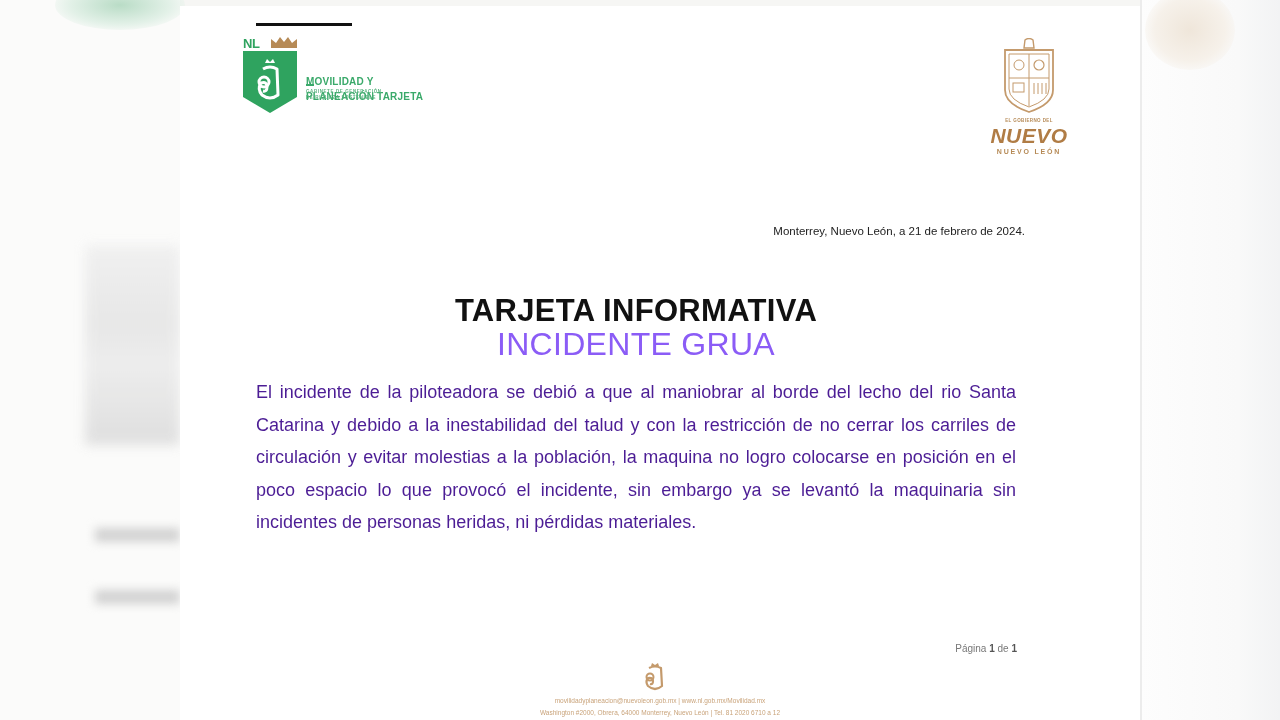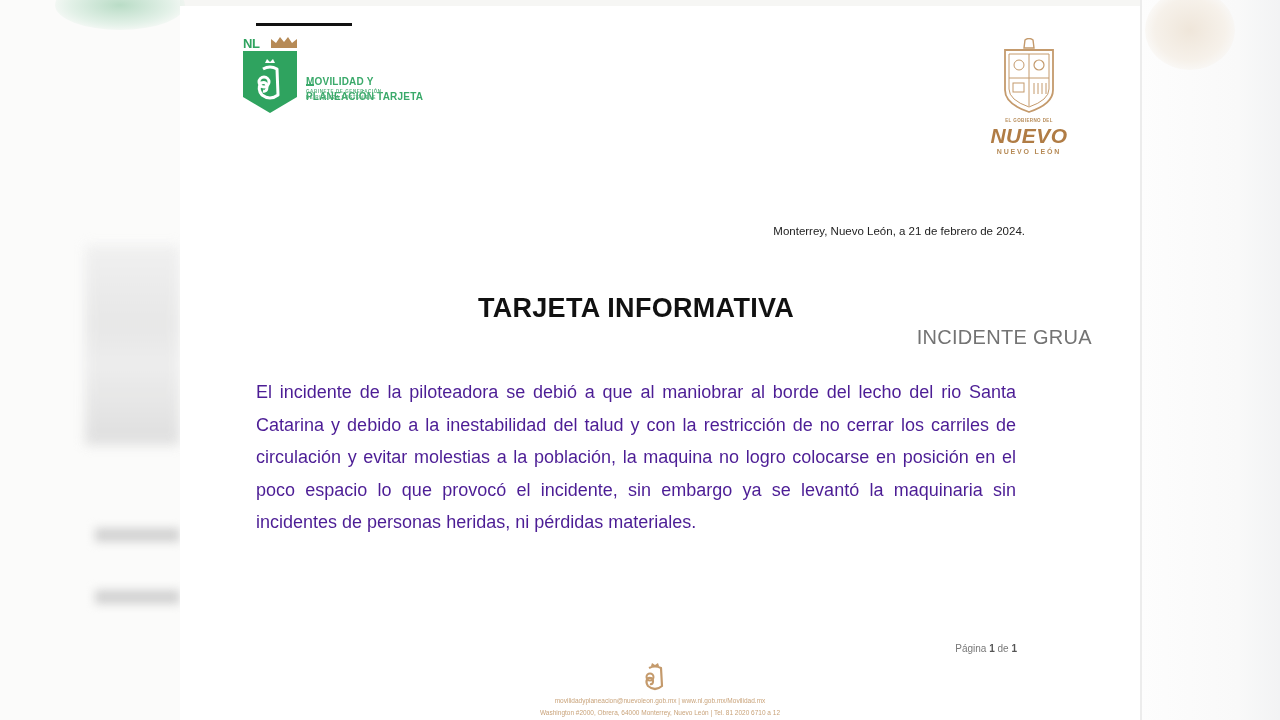--- a/index.html
+++ b/index.html
@@ -36,22 +36,22 @@
 
     
     .logo-right { position: absolute; left: 800px; top: 32px; width: 100px; height: 125px; }
     .coat { position: absolute; left: 21px; top: 0; width: 56px; height: 76px; }
     .gov-small { position: absolute; left: 0; top: 80px; width: 98px; text-align: center; font-size: 4.5px; font-weight: 700; color: #b68a56; letter-spacing: 0.4px; }
     .gov-big { position: absolute; left: 0; top: 86px; width: 98px; text-align: center; font-size: 21px; font-weight: 700; color: #b07c45; letter-spacing: 0.5px; font-style: italic; }
     .gov-state { position: absolute; left: 0; top: 110px; width: 98px; text-align: center; font-size: 7px; font-weight: 700; color: #b68a56; letter-spacing: 1.8px; }
 
     .date-line { position: absolute; left: 8px; width: 837px; top: 192px; text-align: right; font-size: 11.5px; color: #222; margin-top: 27px; }
 
-    .doc-title { position: absolute; left: 0; width: 912px; top: 287px; text-align: center; font-size: 27px; font-weight: 700; color: #111; letter-spacing: 0.3px; }
-    .doc-subtitle { position: absolute; left: 0; width: 912px; top: 320px; text-align: right; font-size: 20px; color: #737373; letter-spacing: 0.3px; }
+    .doc-title { position: absolute; left: 0; width: 912px; top: 287px; text-align: center; font-size: 31px; font-weight: 700; color: #111; letter-spacing: 0.3px; }
+    .doc-subtitle { position: absolute; left: 0; width: 912px; top: 320px; text-align: center; font-size: 32px; color: #8b5cf6; letter-spacing: 0.3px; }
 
     .body-text { position: absolute; left: 76px; top: 370px; width: 760px; font-size: 18px; line-height: 32.5px; color: #4c1d95; text-align: justify; text-align-last: left; }
 
     .page-num { position: absolute; left: 0; width: 837px; top: 637px; text-align: right; font-size: 10px; color: #777; }
     .page-num b { color: #555; }
 
     .footer-logo { position: absolute; left: 462px; top: 656px; width: 26px; height: 32px; }
     .footer-line1 { position: absolute; left: 0; width: 960px; top: 691px; text-align: center; font-size: 6.5px; color: #c9a37a; }
     .footer-line2 { position: absolute; left: 0; width: 960px; top: 703px; text-align: center; font-size: 6.5px; color: #c9a37a; }
   </style>

